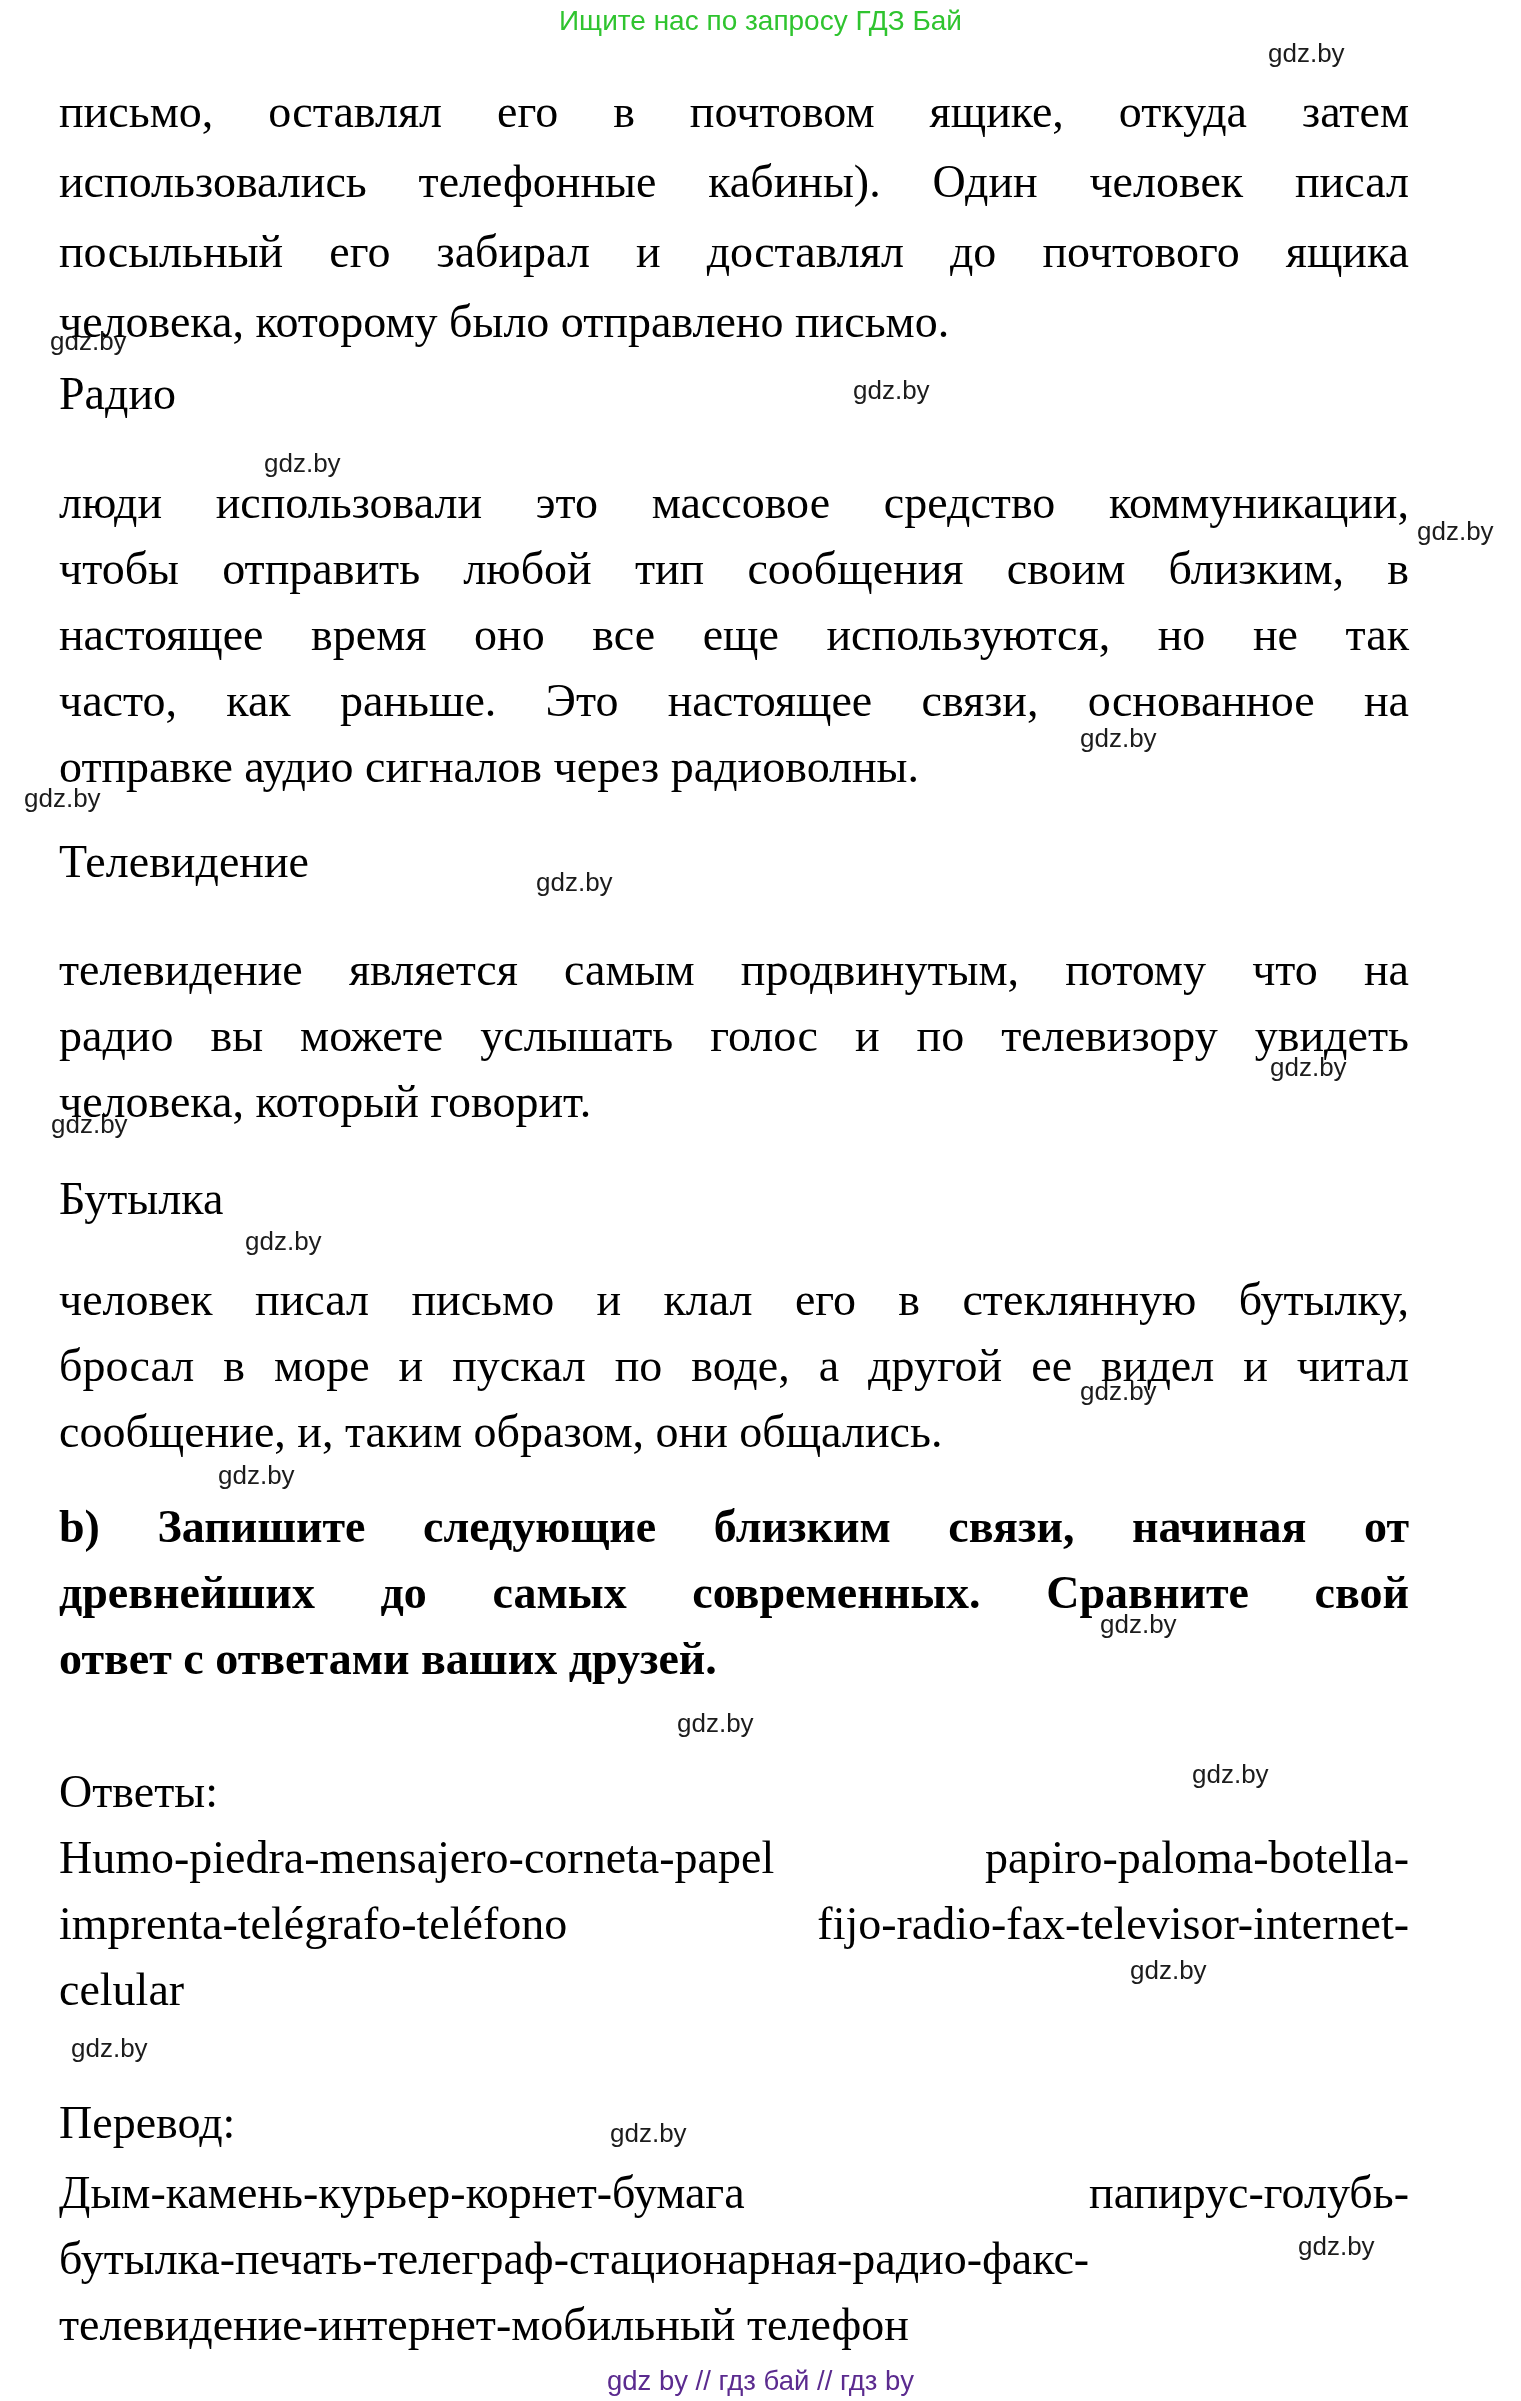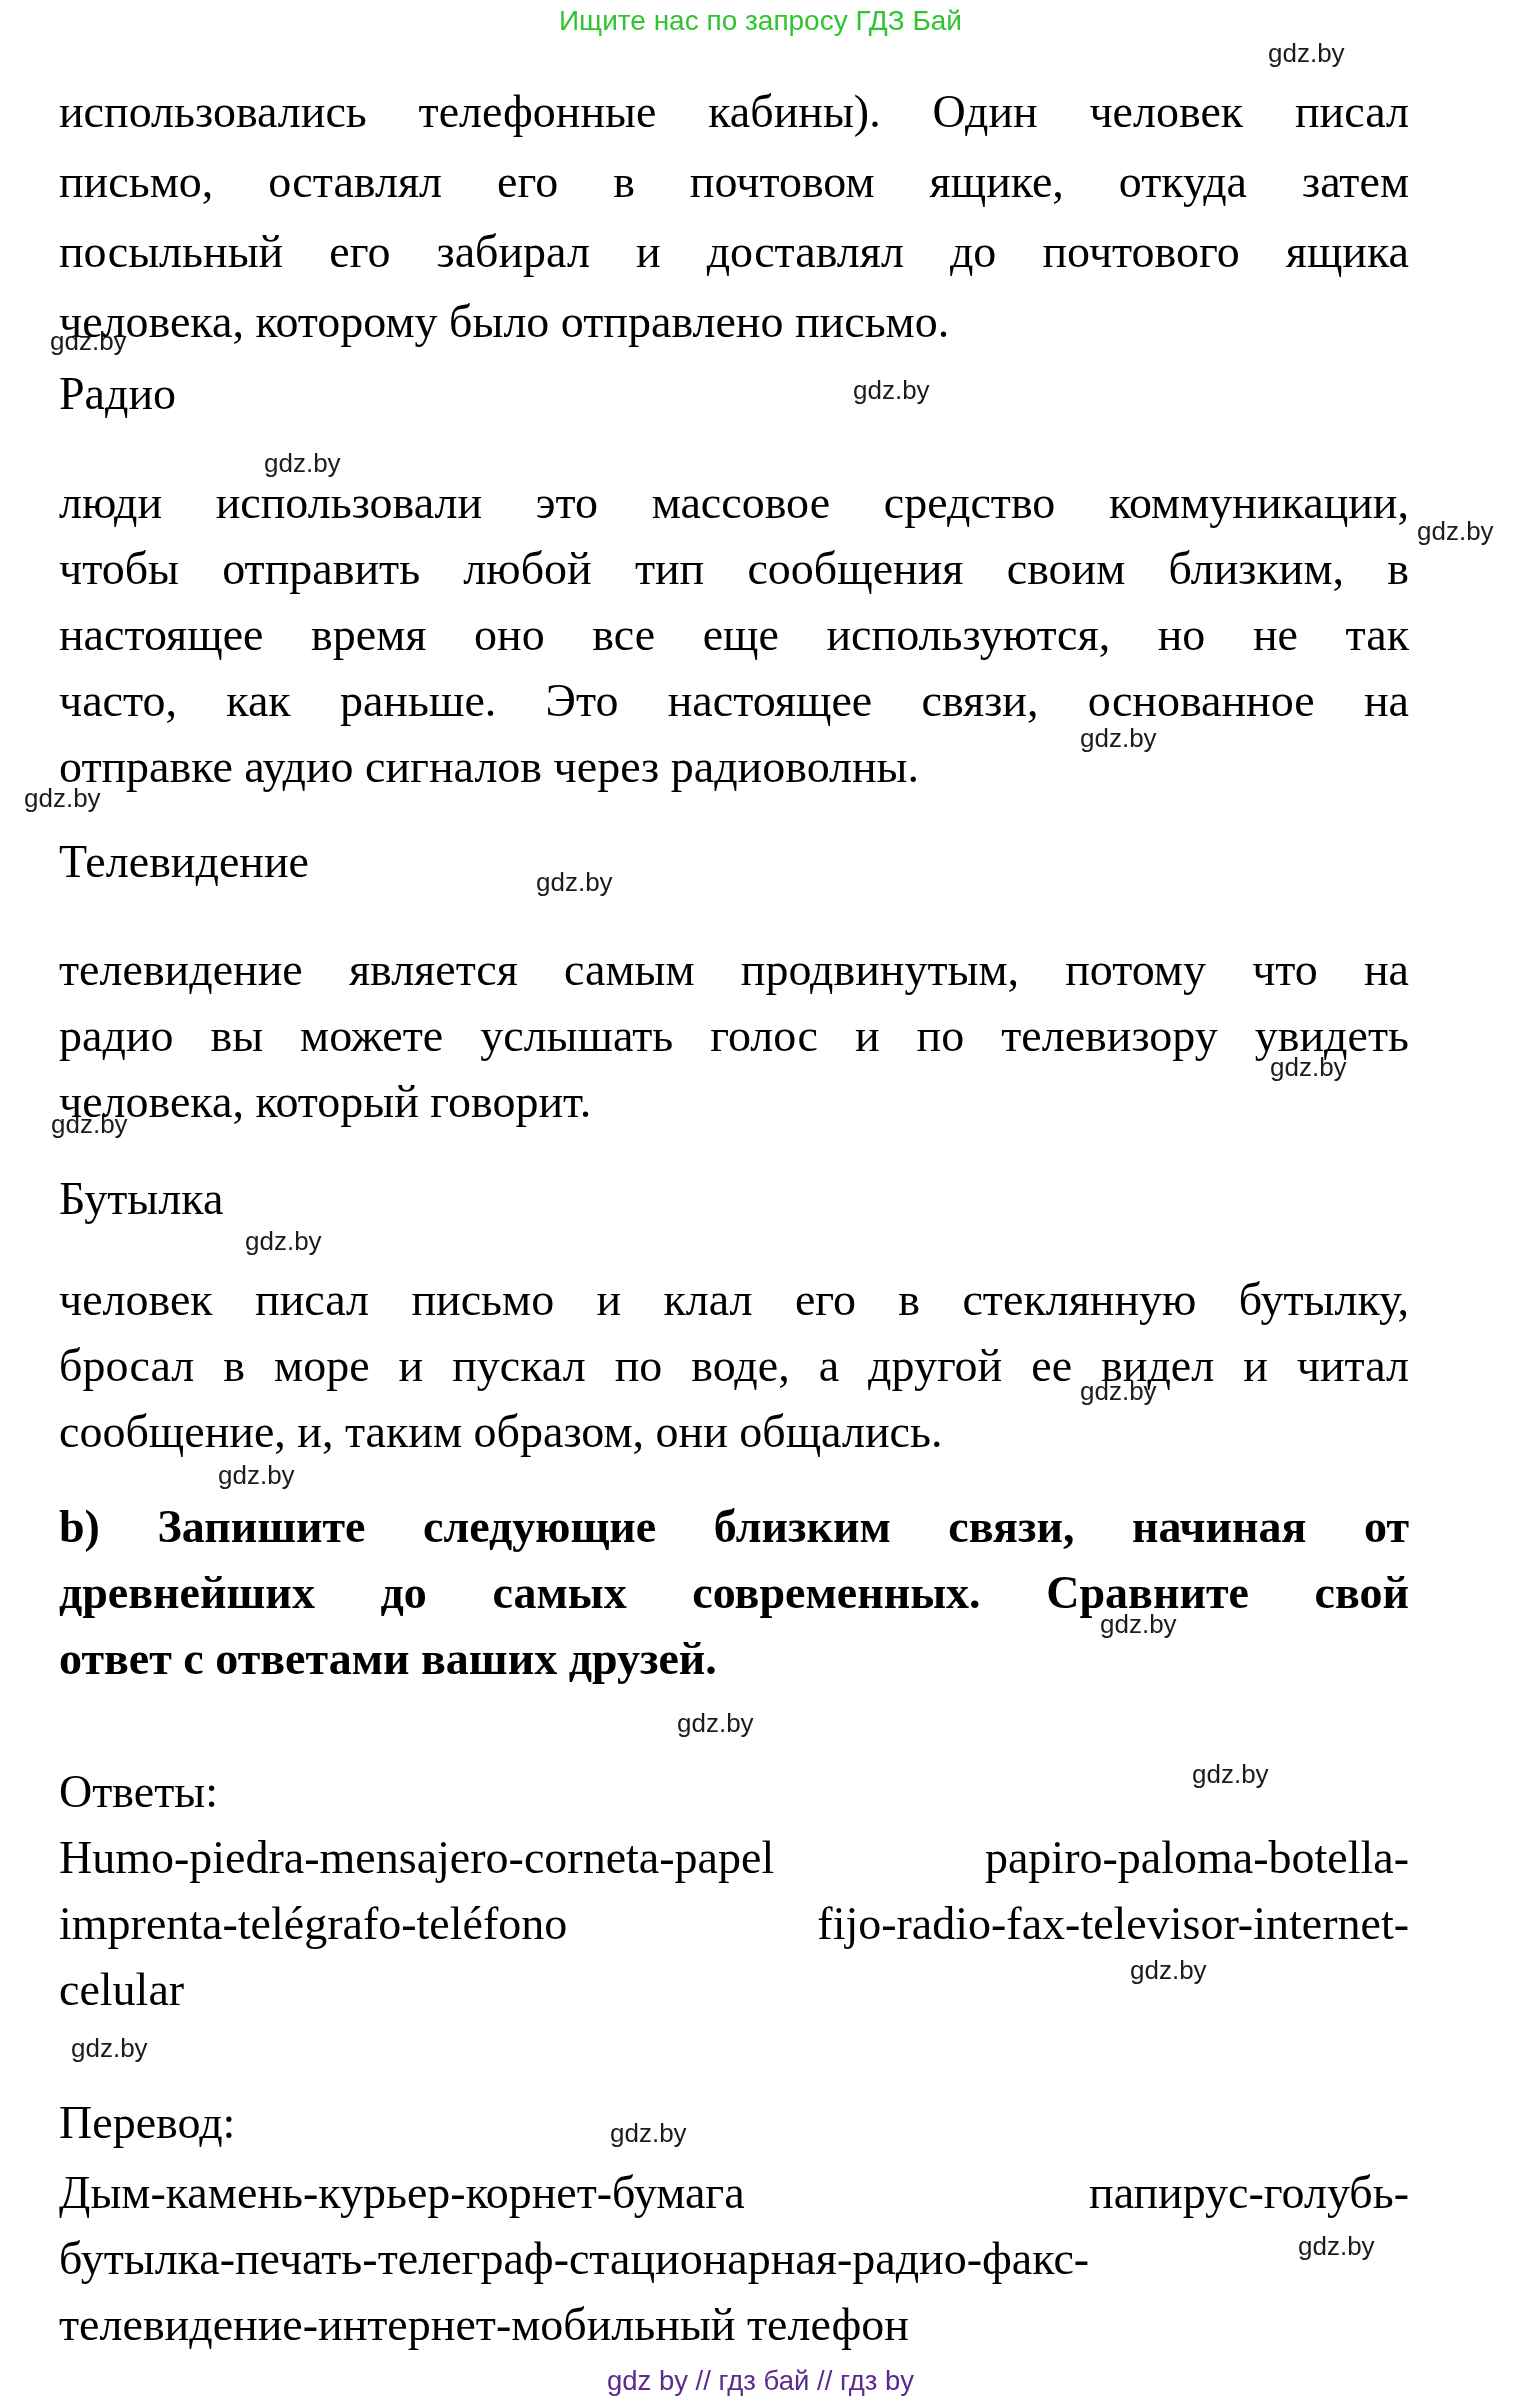--- a/index.html
+++ b/index.html
@@ -114,22 +114,22 @@
   <div class="wm w13">gdz.by</div>
   <div class="wm w14">gdz.by</div>
   <div class="wm w15">gdz.by</div>
   <div class="wm w16">gdz.by</div>
   <div class="wm w17">gdz.by</div>
   <div class="wm w18">gdz.by</div>
   <div class="wm w19">gdz.by</div>
   <div class="wm w20">gdz.by</div>
 
   <div class="block lh77 b-intro">
+    <div class="line j">письмо, оставлял его в почтовом ящике, откуда затем</div>
     <div class="line j">использовались телефонные кабины). Один человек писал</div>
-    <div class="line j">письмо, оставлял его в почтовом ящике, откуда затем</div>
     <div class="line j">посыльный его забирал и доставлял до почтового ящика</div>
     <div class="line">человека, которому было отправлено письмо.</div>
   </div>
 
   <div class="heading h-radio">Радио</div>
   <div class="block b-radio">
     <div class="line j">люди использовали это массовое средство коммуникации,</div>
     <div class="line j">чтобы отправить любой тип сообщения своим близким, в</div>
     <div class="line j">настоящее время оно все еще используются, но не так</div>
     <div class="line j">часто, как раньше. Это настоящее связи, основанное на</div>

